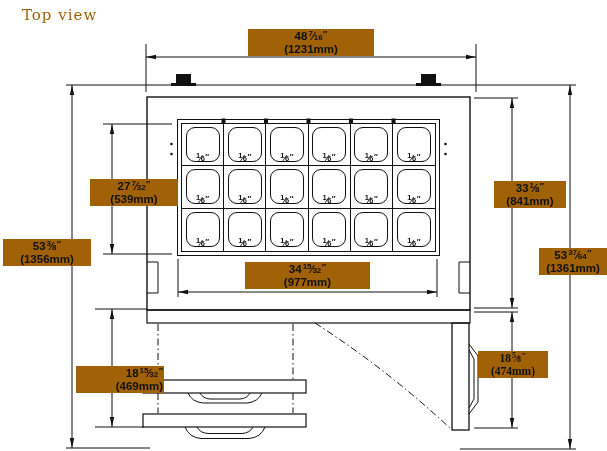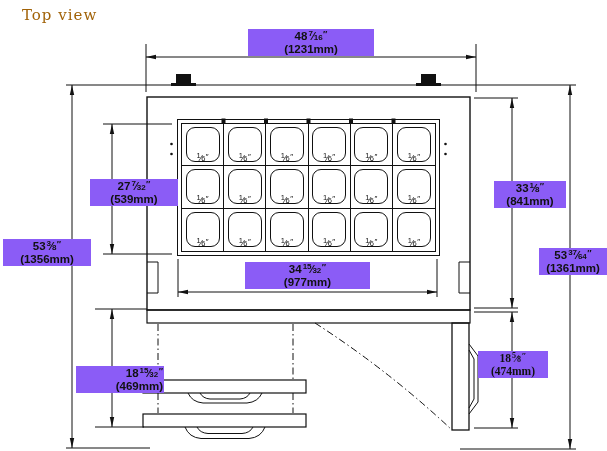--- a/index.html
+++ b/index.html
@@ -4,41 +4,41 @@
 <style>
   html,body{margin:0;padding:0;background:#fff;}
   *{box-sizing:border-box;}
   .stage{position:relative;width:607px;height:451px;background:#ffffff;overflow:hidden;
          font-family:"Liberation Sans",sans-serif;color:#111;}
   .stage svg{position:absolute;left:0;top:0;}
 
   .title{position:absolute;left:22px;top:6px;font-family:"DejaVu Serif",serif;
          font-size:15px;letter-spacing:1px;color:#a16207;}
 
-  .dim-label{position:absolute;text-align:center;background:#8b5cf6;padding:0 1px;
+  .dim-label{position:absolute;text-align:center;background:#a16207;padding:0 1px;
              font-weight:bold;font-size:11.5px;line-height:1.12;white-space:nowrap;}
   .fr{display:inline-block;margin-left:1px;}
   .nu{font-size:8px;vertical-align:4px;}
   .nu::after{content:"\2044";font-size:11px;vertical-align:-4px;margin:0 -0.5px;}
   .de{font-size:8px;vertical-align:0;}
   .in{font-size:9px;vertical-align:3px;margin-left:0.5px;}
 
   
   .pan-frame{position:absolute;left:177px;top:119px;width:263px;height:137px;
              border:1.5px solid #111;}
   .pan-grid{position:absolute;left:181px;top:123px;width:255px;height:129px;
             border:1px solid #111;display:grid;
             grid-template-columns:repeat(6,1fr);grid-template-rows:repeat(3,1fr);}
   .cell{border-right:1.2px solid #111;border-bottom:1.2px solid #111;
         display:flex;align-items:center;justify-content:center;}
   .cell:nth-child(6n){border-right:none;}
   .cell:nth-child(n+13){border-bottom:none;}
   .pan{width:34px;height:35px;border:1.8px solid #111;border-radius:9px;
        display:flex;align-items:center;justify-content:center;background:#fff;}
-  .plabel{font-weight:normal;font-size:9px;margin-top:24px;}
+  .plabel{font-weight:bold;font-size:9px;margin-top:24px;}
   .plabel .nu{font-size:7.5px;vertical-align:3px;}
   .plabel .nu::after{font-size:9px;vertical-align:-3px;}
   .plabel .de{font-size:7.5px;}
   .plabel .in{font-size:8px;vertical-align:2px;}
 </style>
 </head>
 <body>
 
 <div class="stage">
 

